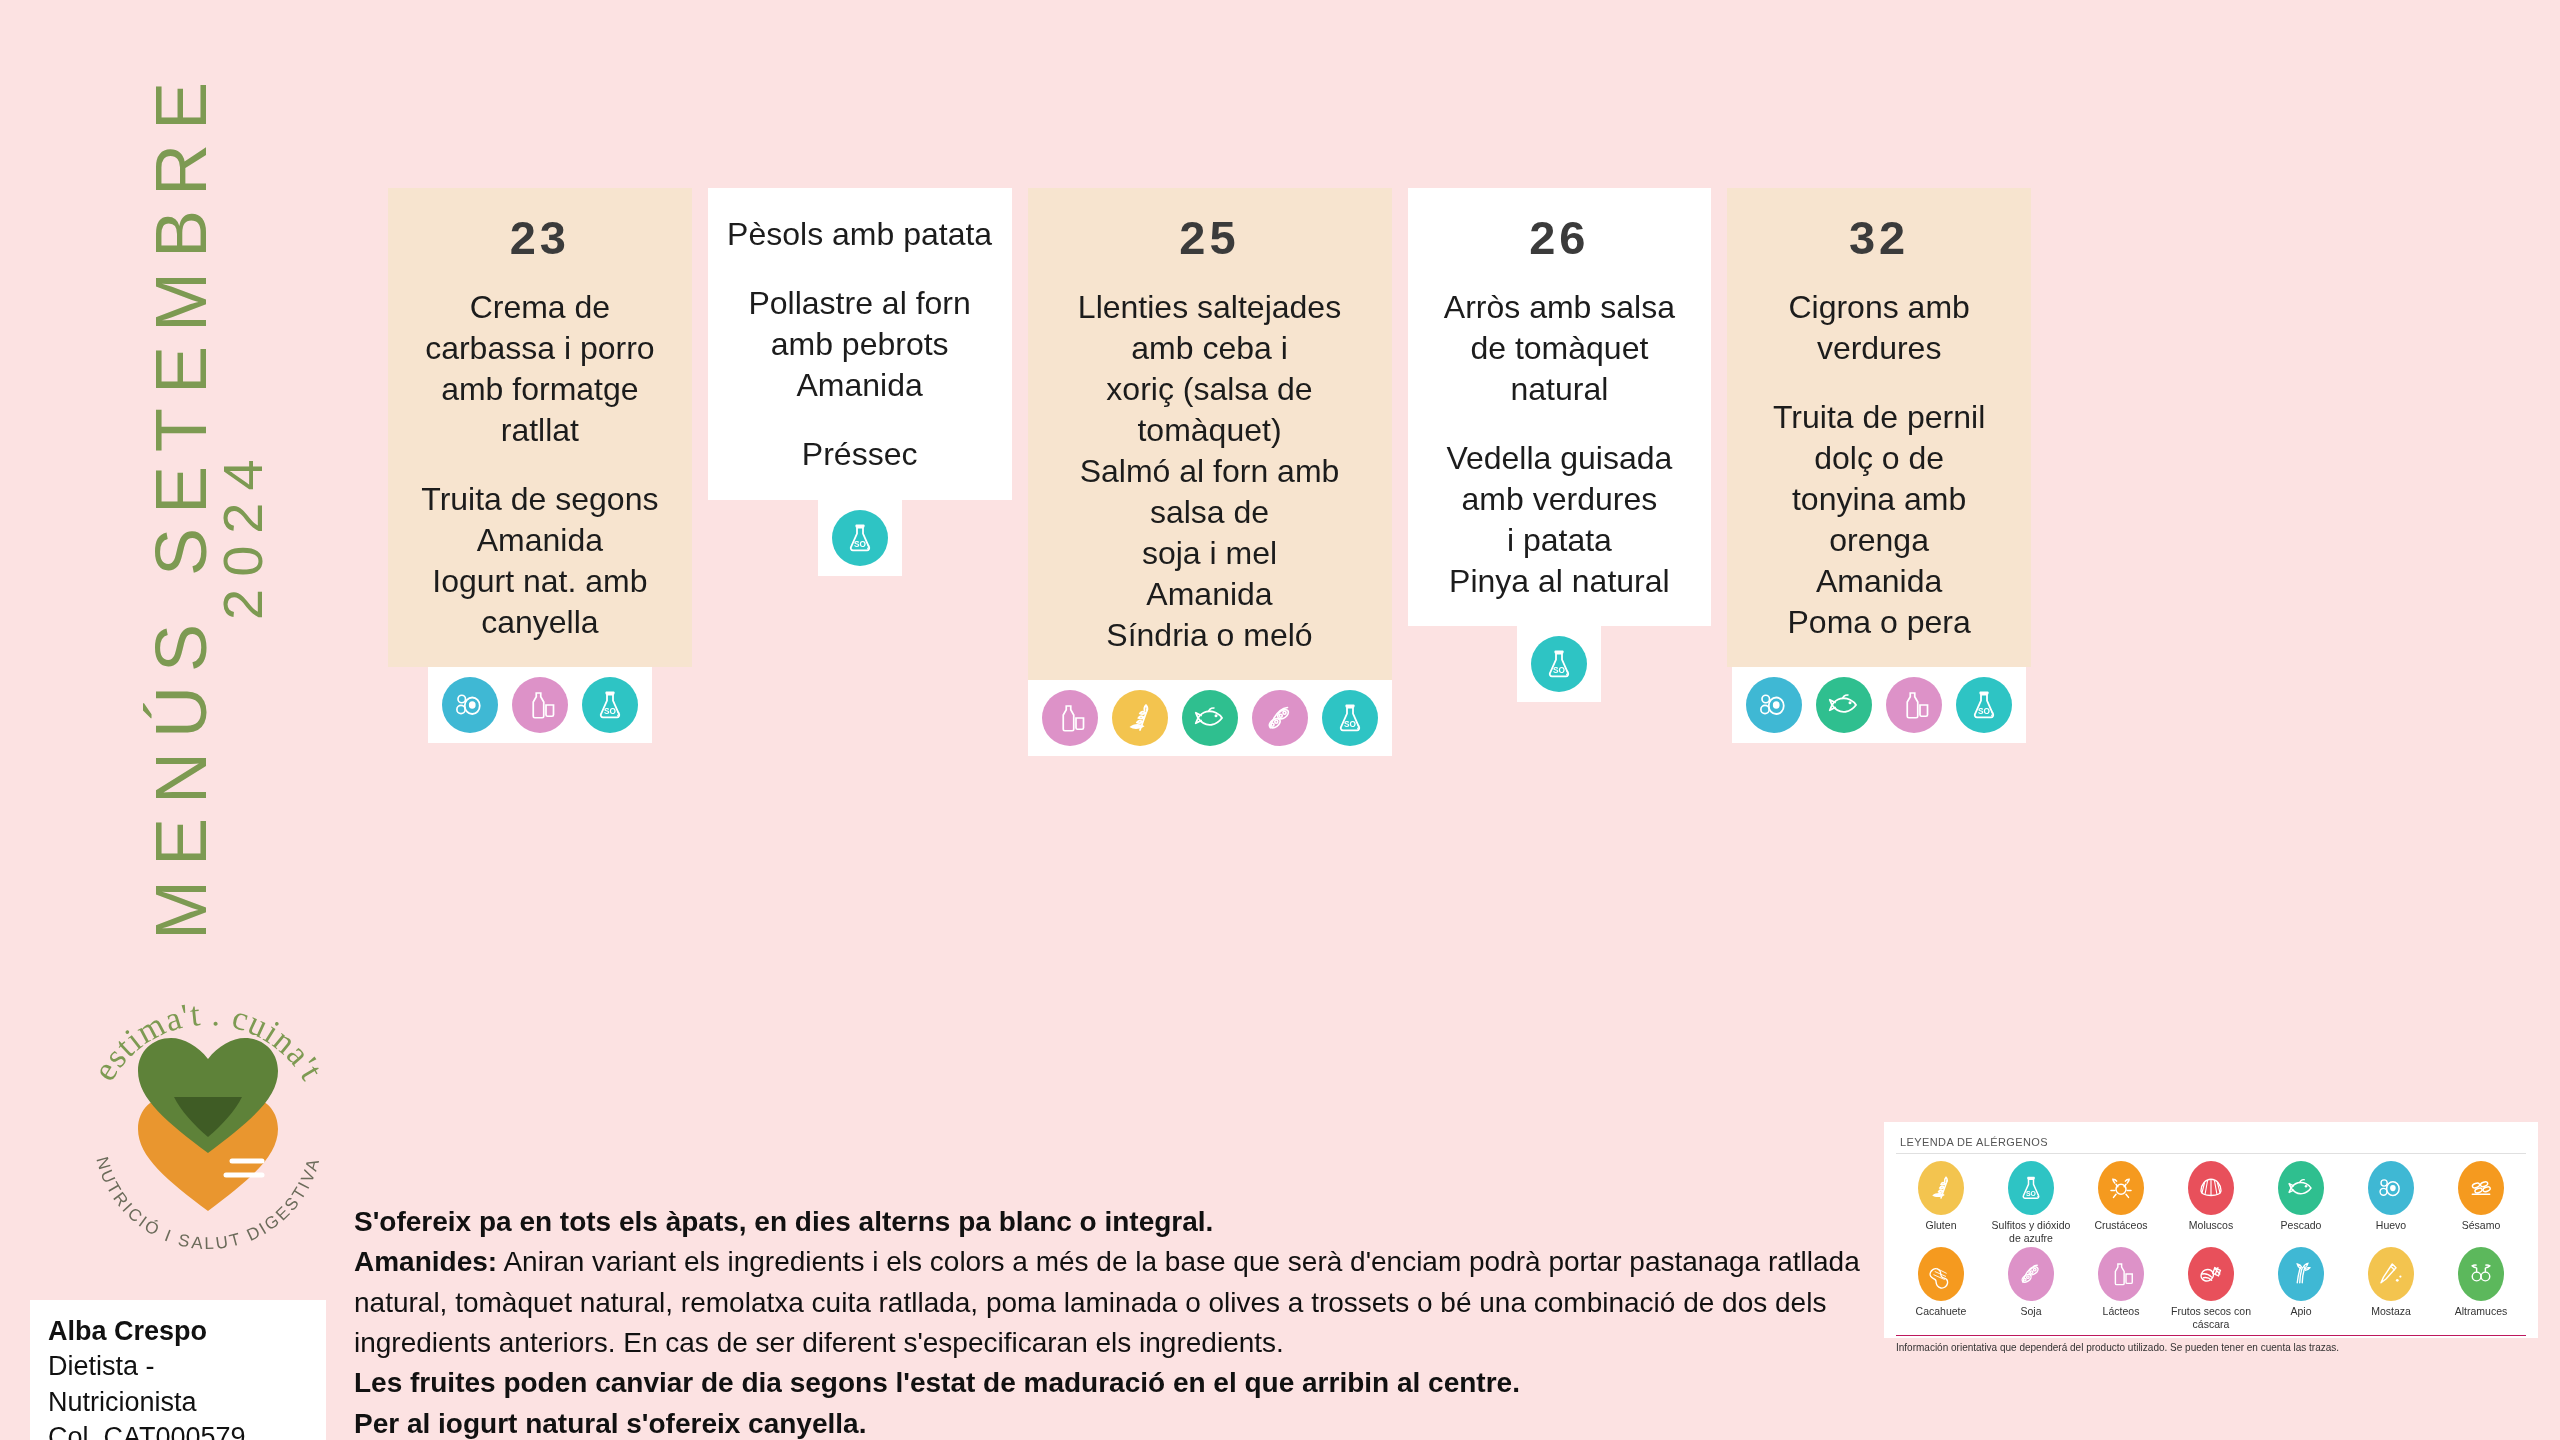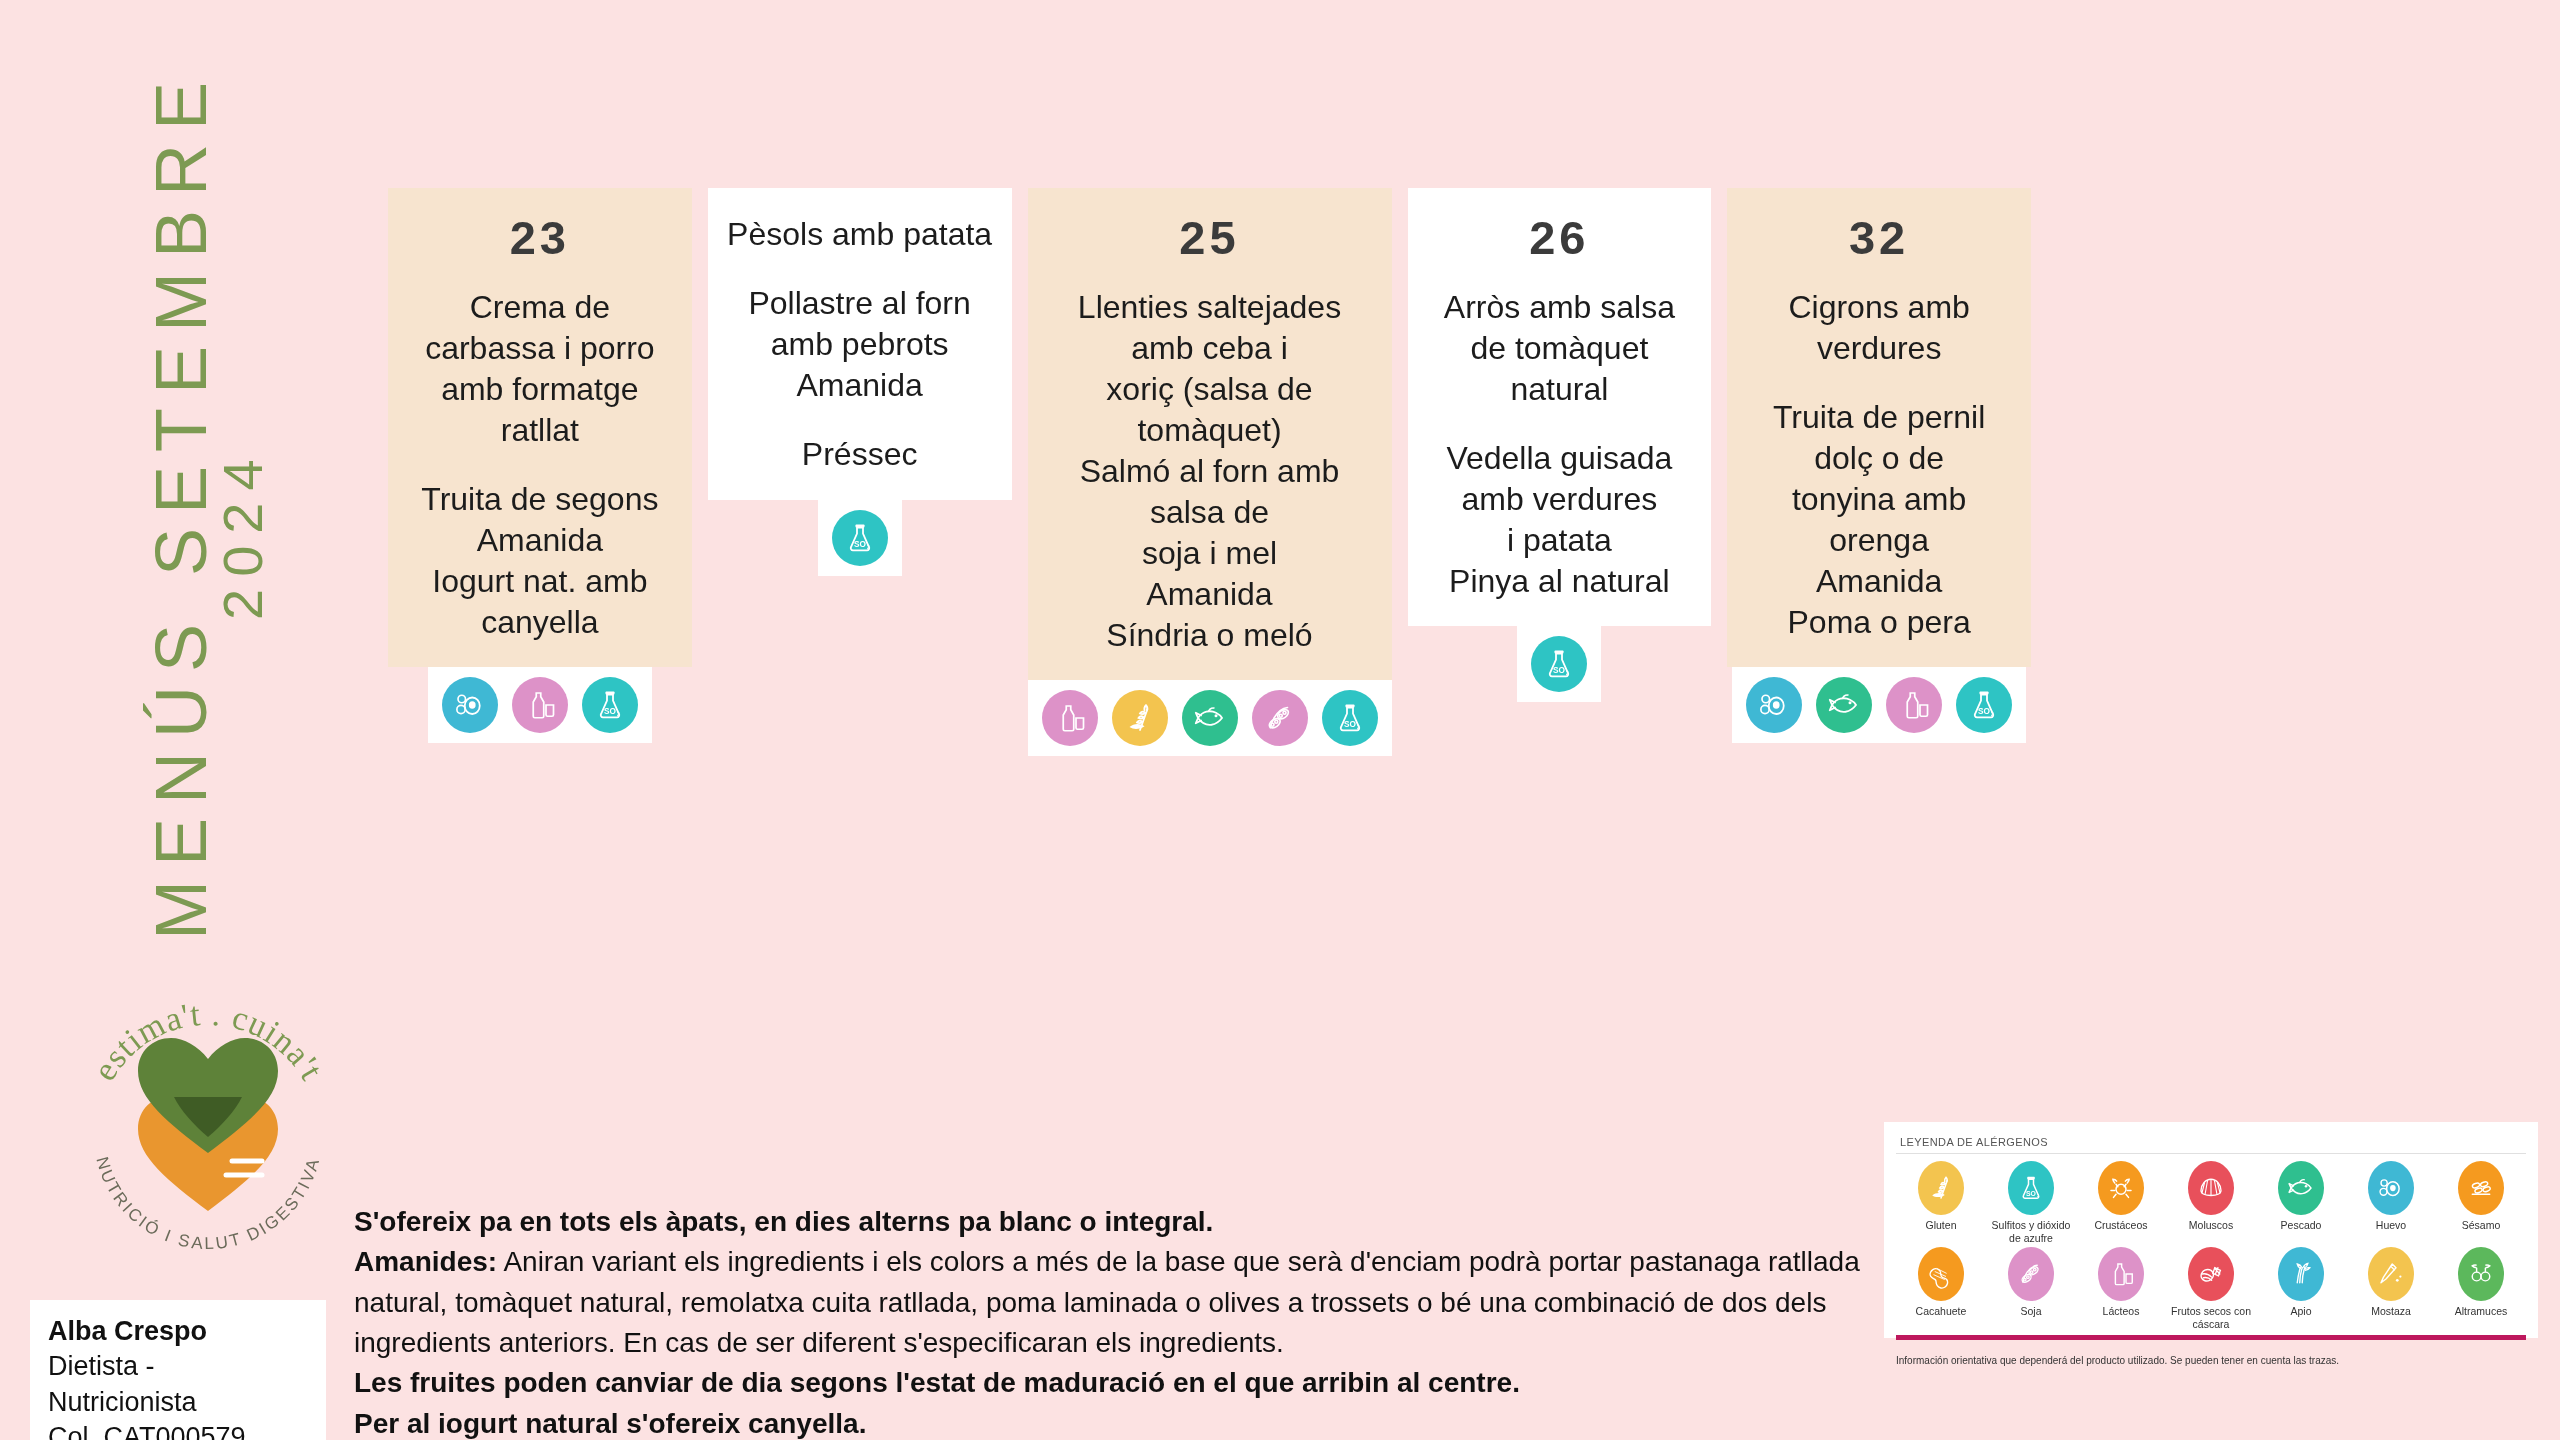--- a/index.html
+++ b/index.html
@@ -161,22 +161,22 @@
   .legend-label {
     font-size: 10.5px;
     color: #333;
     text-align: center;
     line-height: 1.22;
     min-height: 26px;
   }
   .legend-foot {
     font-size: 10px;
     color: #333;
-    padding-top: 15px;
-    border-top: 5px solid #be185d;
+    padding-top: 6px;
+    border-top: 1px solid #be185d;
     margin-top: 4px;
   }
 </style>
 </head>
 <body>
 
 <div class="page">
 
   <div class="vtitle-wrap">
     <div class="vtitle" id="menus-title">MENÚS SETEMBRE</div>

